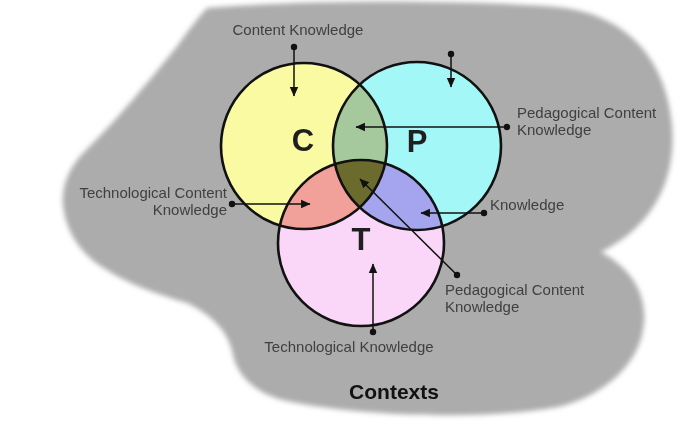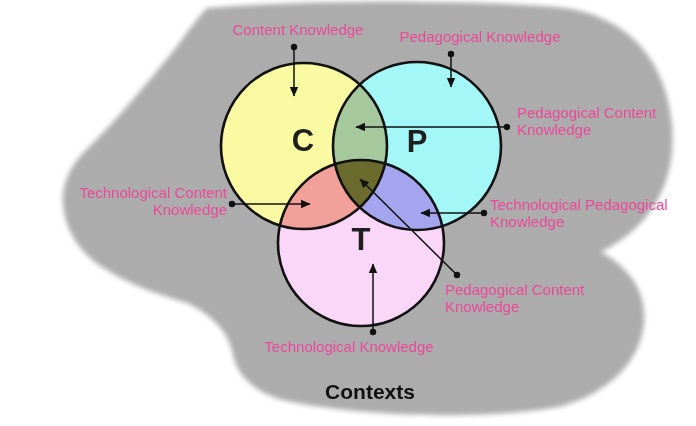--- a/index.html
+++ b/index.html
@@ -2,32 +2,33 @@
 <html><head>
 <meta charset="utf-8">
 <style>
   html,body{margin:0;padding:0;background:#ffffff;}
   .stage{
     position:relative;width:696px;height:426px;background:#ffffff;overflow:hidden;
     font-family:"Liberation Sans","DejaVu Sans",sans-serif;color:#1a1a1a;
   }
   .stage svg{position:absolute;left:0;top:0;}
   .lbl{
-    position:absolute;font-size:15px;line-height:16.5px;color:#ec4899;
+    position:absolute;font-size:15px;line-height:16.5px;color:#404040;
     white-space:nowrap;
   }
   .lbl div{white-space:nowrap;}
   .center-x{transform:translateX(-50%);}
   .circle-letter{
     position:absolute;font-size:31px;font-weight:bold;color:#1f1f1f;
     transform:translate(-50%,-50%);
   }
   .contexts{
     position:absolute;font-size:21px;font-weight:bold;color:#111;
     transform:translateX(-50%);
+    margin-left:24px;
   }
 </style>
 </head>
 <body>
 
 <div class="stage">
 
   <svg width="696" height="426" viewBox="0 0 696 426">
     <defs>
       <clipPath id="clipC">
@@ -101,36 +102,32 @@
   </svg>
 
   <div class="circle-letter" style="left:303px;top:141px;">C</div>
   <div class="circle-letter" style="left:417px;top:142px;">P</div>
   <div class="circle-letter" style="left:361px;top:240px;">T</div>
 
   <div class="lbl center-x" style="left:298px;top:22px;">
     <div>Content Knowledge</div>
   </div>
 
-  <div class="lbl center-x" style="left:480px;top:29px;">
-    <div>Pedagogical Knowledge</div>
-  </div>
 
   <div class="lbl" style="left:517px;top:105px;">
     <div>Pedagogical Content</div>
     <div>Knowledge</div>
   </div>
 
   <div class="lbl" style="right:469px;top:185px;text-align:right;">
     <div>Technological Content</div>
     <div>Knowledge</div>
   </div>
 
   <div class="lbl" style="left:490px;top:197px;">
-    <div>Technological Pedagogical</div>
     <div>Knowledge</div>
   </div>
 
   <div class="lbl" style="left:445px;top:282px;">
     <div>Pedagogical Content</div>
     <div>Knowledge</div>
   </div>
 
   <div class="lbl center-x" style="left:349px;top:339px;text-align:center;">
     <div>Technological Knowledge</div>

